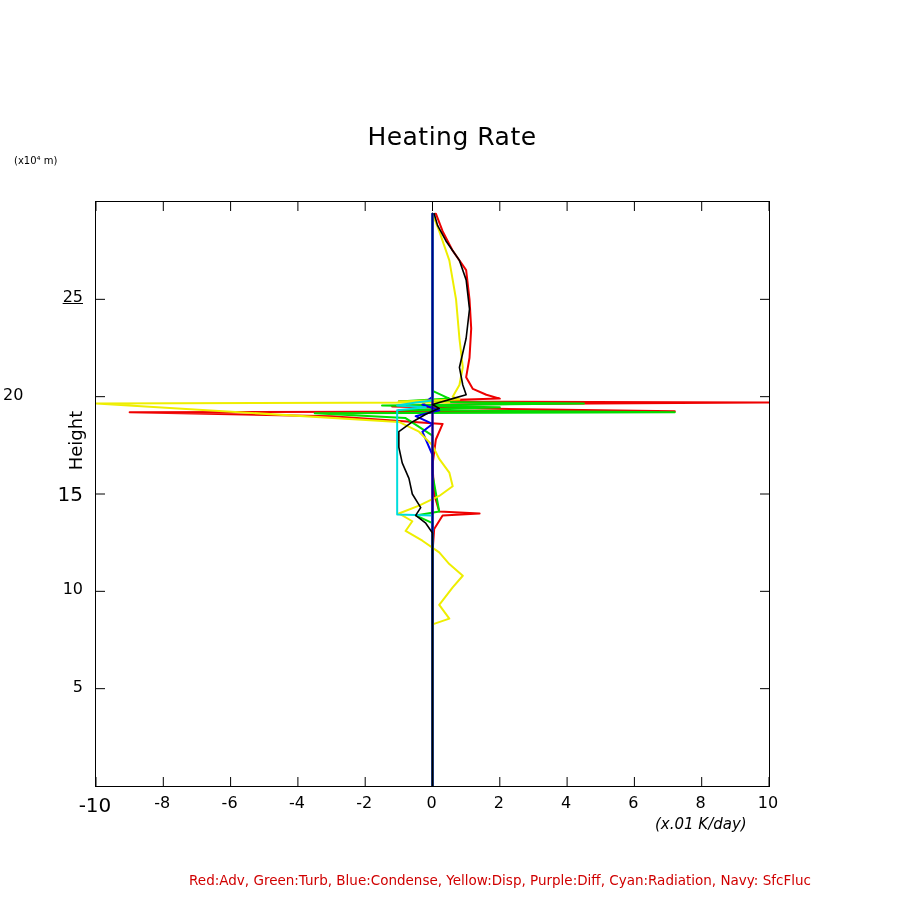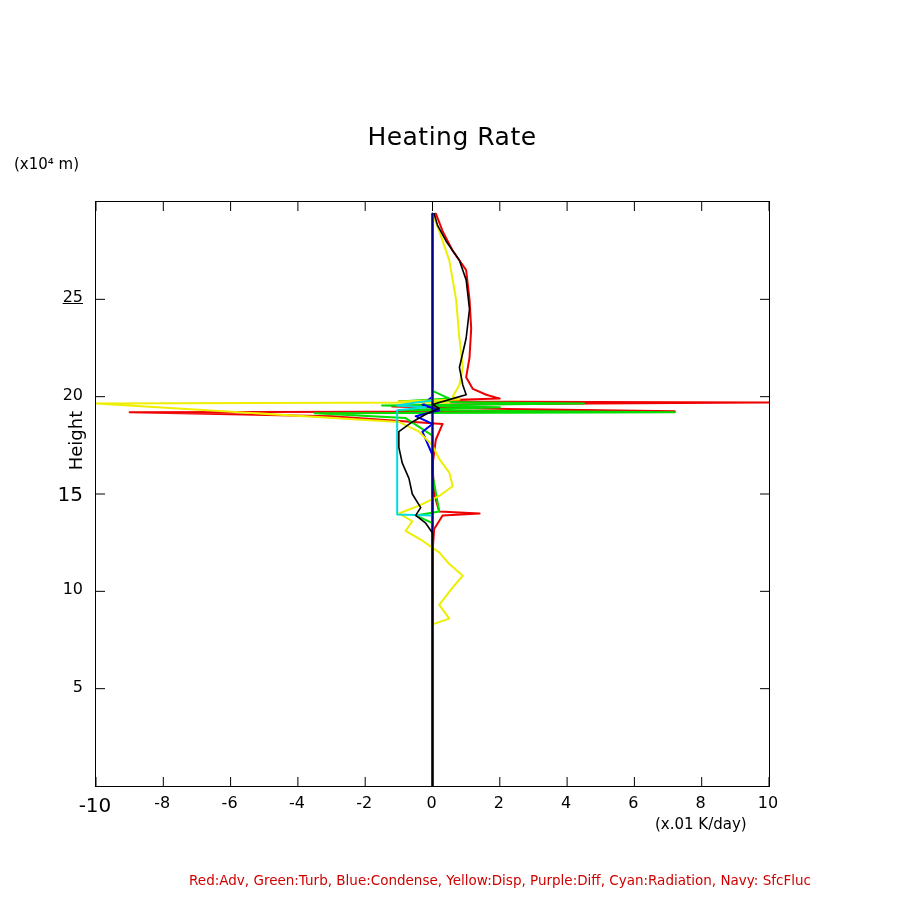--- a/index.html
+++ b/index.html
@@ -26,37 +26,38 @@
     top: 122px;
     width: 904px;
     text-align: center;
     font-size: 25px;
     letter-spacing: 0.5px;
     color: #000;
   }
   #yunit-label {
     left: 14px;
     top: 155px;
-    font-size: 15px;
+    font-size: 10px;
     text-align: center;
   }
 
   #ylabel {
     left: -5px;
     top: 430px;
     width: 160px;
     text-align: center;
     font-size: 18px;
     transform: rotate(-90deg);
     transform-origin: 50% 50%;
   }
   #xunit-label {
     left: 655px;
     top: 815px;
     font-size: 15px;
+    font-style: italic;
   }
   #legend {
     left: 0;
     top: 872px;
     width: 904px;
     text-align: center;
     font-size: 13.5px;
     color: #d00000;
     margin-left: 48px;
   }
@@ -140,21 +141,21 @@
       <div class="abs" style="left: 324.2px; top: 793px; width: 80px; text-align: center; font-size: 16px;">-2</div>
       <div class="abs" style="left: 391.5px; top: 793px; width: 80px; text-align: center; font-size: 16px;">0</div>
       <div class="abs" style="left: 458.8px; top: 793px; width: 80px; text-align: center; font-size: 16px;">2</div>
       <div class="abs" style="left: 526.1px; top: 793px; width: 80px; text-align: center; font-size: 16px;">4</div>
       <div class="abs" style="left: 593.4px; top: 793px; width: 80px; text-align: center; font-size: 16px;">6</div>
       <div class="abs" style="left: 660.7px; top: 793px; width: 80px; text-align: center; font-size: 16px;">8</div>
       <div class="abs" style="left: 728px; top: 793px; width: 80px; text-align: center; font-size: 16px;">10</div>
       <div class="abs" style="left: 3px; top: 676.667px; width: 80px; text-align: right; font-size: 16px;">5</div>
       <div class="abs" style="left: 3px; top: 579.333px; width: 80px; text-align: right; font-size: 16px;">10</div>
       <div class="abs" style="left: 3px; top: 482px; width: 80px; text-align: right; font-size: 20px;">15</div>
-      <div class="abs" style="left: 3px; top: 384.667px; width: 80px; text-align: right; font-size: 16px;">20</div>
+      <div class="abs" style="left: 3px; top: 384.667px; width: 80px; font-size: 16px;">20</div>
       <div class="abs" style="left: 3px; top: 287.333px; width: 80px; text-align: right; font-size: 16px; text-decoration: underline;">25</div>
     </div>
 
   <div id="xunit-label" class="abs">(x.01 K/day)</div>
 
   <div id="legend" class="abs">Red:Adv, Green:Turb, Blue:Condense, Yellow:Disp, Purple:Diff, Cyan:Radiation, Navy: SfcFluc</div>
 
 </div>
 
 </body></html>

